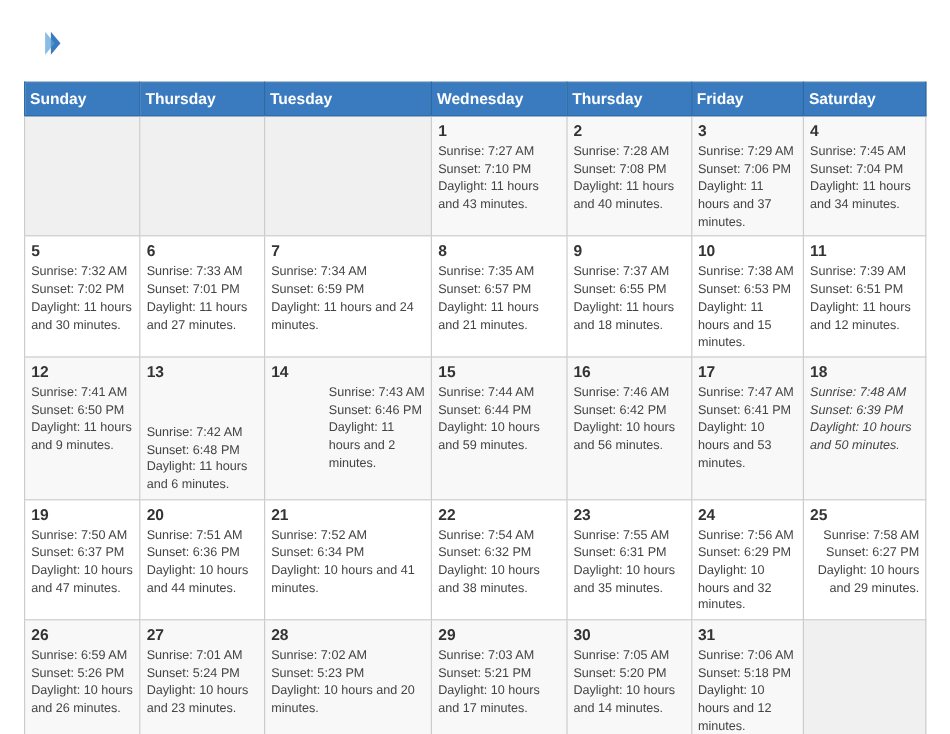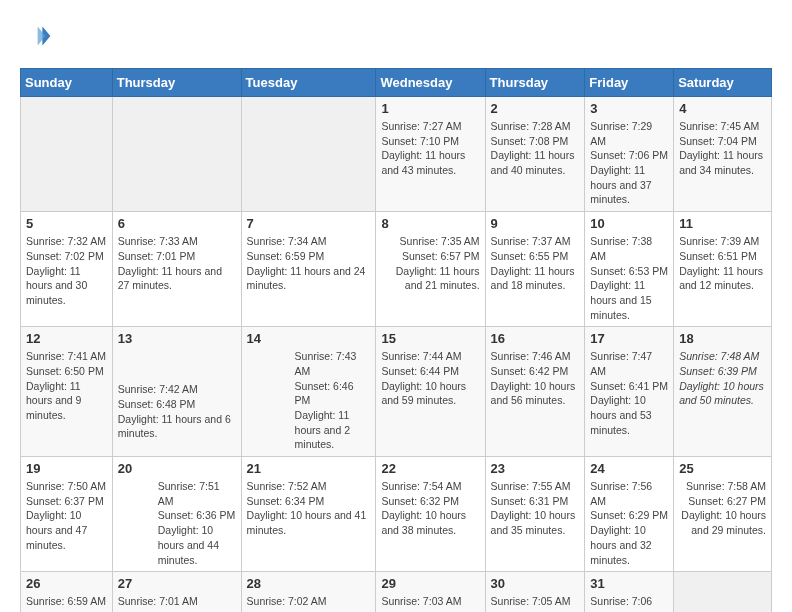--- a/index.html
+++ b/index.html
@@ -165,21 +165,21 @@
 Daylight: 11 hours and 27 minutes.</div>
         </td>
         <td>
           <span class="day-number">7</span>
           <div class="day-info" style="white-space: pre-line;">Sunrise: 7:34 AM
 Sunset: 6:59 PM
 Daylight: 11 hours and 24 minutes.</div>
         </td>
         <td>
           <span class="day-number">8</span>
-          <div class="day-info" style="white-space: pre-line; text-align: right;">Sunrise: 7:35 AM
+          <div class="day-info" style="white-space: pre-line;">Sunrise: 7:35 AM
 Sunset: 6:57 PM
 Daylight: 11 hours and 21 minutes.</div>
         </td>
         <td>
           <span class="day-number">9</span>
           <div class="day-info" style="white-space: pre-line;">Sunrise: 7:37 AM
 Sunset: 6:55 PM
 Daylight: 11 hours and 18 minutes.</div>
         </td>
         <td>
@@ -241,21 +241,21 @@
       </tr>
       <tr>
         <td>
           <span class="day-number">19</span>
           <div class="day-info" style="white-space: pre-line;">Sunrise: 7:50 AM
 Sunset: 6:37 PM
 Daylight: 10 hours and 47 minutes.</div>
         </td>
         <td>
           <span class="day-number">20</span>
-          <div class="day-info" style="white-space: pre-line; margin-left: 40px;">Sunrise: 7:51 AM
+          <div class="day-info" style="white-space: pre-line;">Sunrise: 7:51 AM
 Sunset: 6:36 PM
 Daylight: 10 hours and 44 minutes.</div>
         </td>
         <td>
           <span class="day-number">21</span>
           <div class="day-info" style="white-space: pre-line;">Sunrise: 7:52 AM
 Sunset: 6:34 PM
 Daylight: 10 hours and 41 minutes.</div>
         </td>
         <td>

